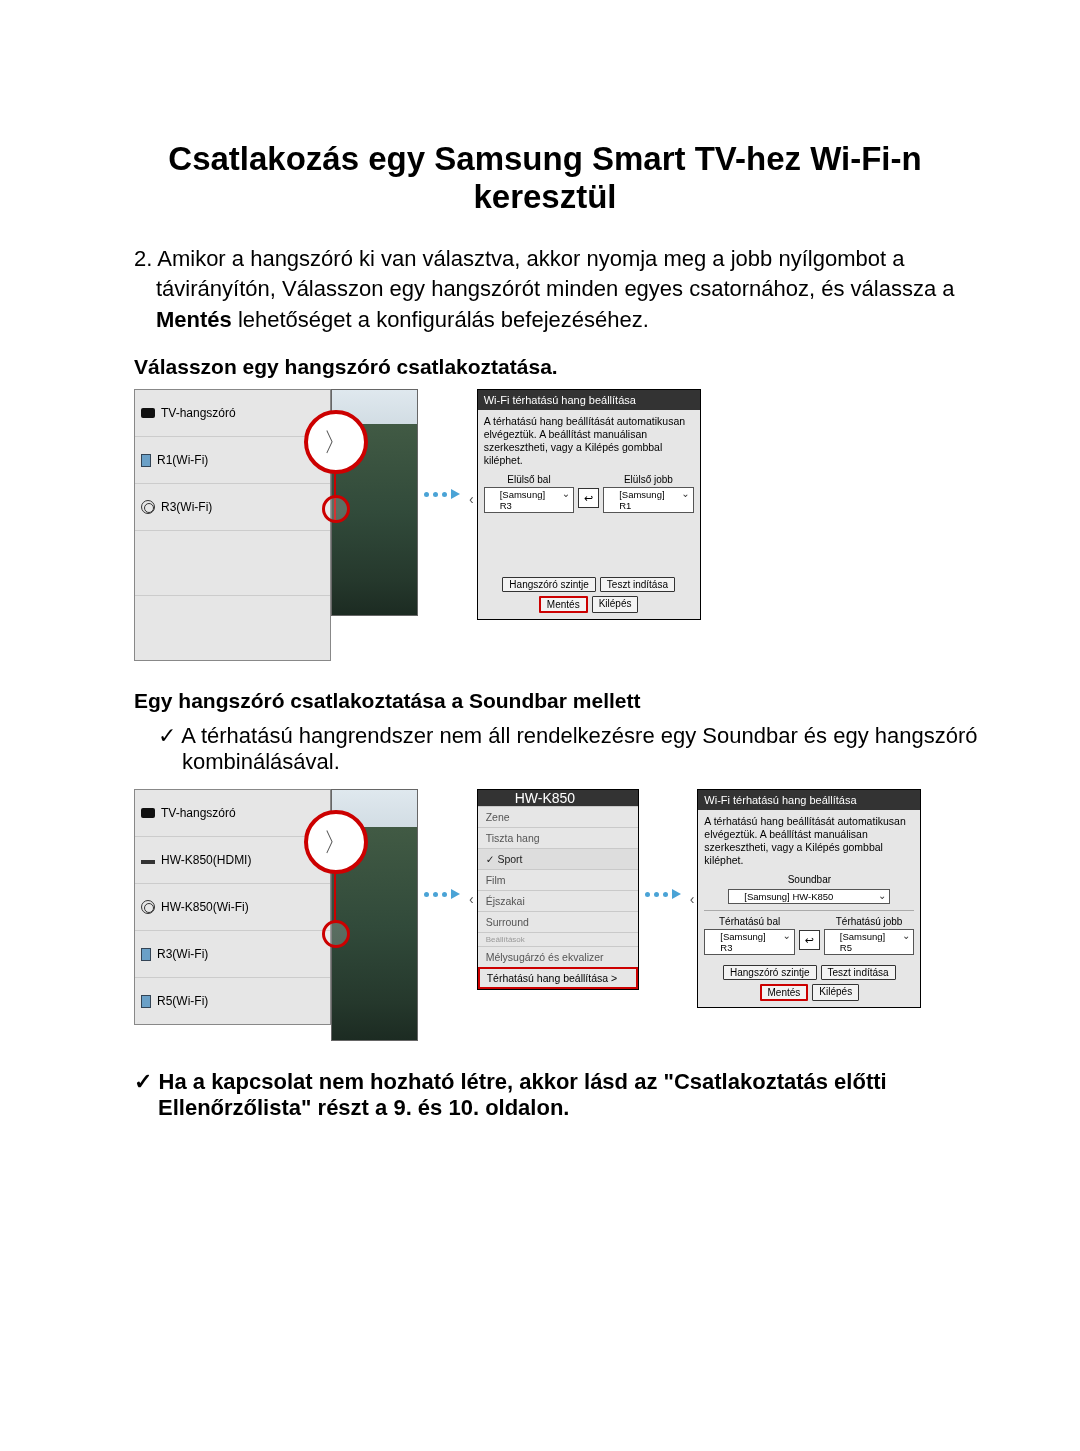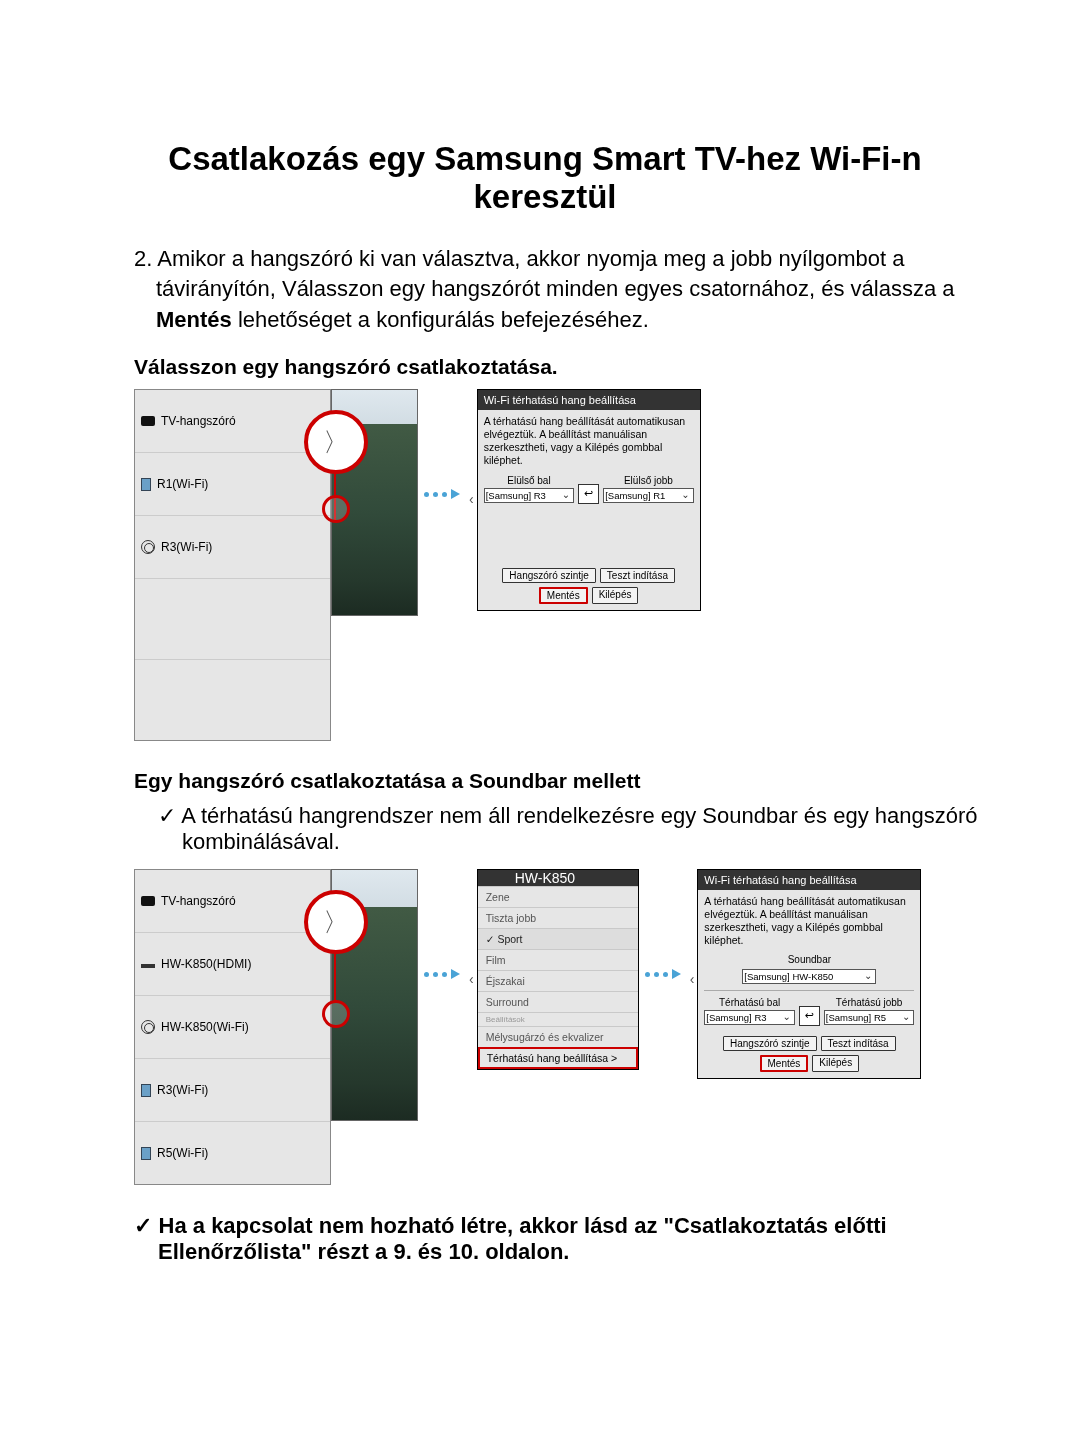--- a/index.html
+++ b/index.html
@@ -53,21 +53,21 @@
   }
   .panel-list {
     width: 195px;
     border: 1px solid #888;
     background: #e6e6e6;
     font-size: 12px;
   }
   .panel-list .row {
     display: flex;
     align-items: center;
-    padding: 24px 6px;
+    padding: 16px 6px;
     gap: 6px;
     border-bottom: 1px solid #ccc;
   }
   .panel-list .row:last-child { border-bottom: none; }
   .ic-tv { width: 14px; height: 10px; background:#111; border-radius:2px; display:inline-block;}
   .ic-sp { width: 8px; height: 11px; background:#6aa0c7; border:1px solid #345; display:inline-block;}
   .ic-sb { width: 14px; height: 4px; background:#333; display:inline-block; margin-top:3px;}
   .ic-round { width:12px;height:12px;border:1px solid #333;border-radius:50%;position:relative;display:inline-block;}
   .ic-round::after{content:"";position:absolute;left:2px;top:2px;width:8px;height:8px;border:1px solid #333;border-radius:50%;}
   .panel-list .empty { height: 32px; }
@@ -128,21 +128,21 @@
   }
   .popup .ptitle {
     background:#333;color:#fff;padding:4px 6px;font-size:11px;
   }
   .popup .pbody { padding:5px 6px 6px 6px; }
   .popup .pdesc { font-size:10.5px; line-height:1.25; margin-bottom:6px;}
   .chrow { display:flex; gap:4px; align-items:center; font-size:10px;}
   .chrow .col { width:50%; }
   .chrow .lbl { text-align:center; font-size:10px; margin-bottom:2px;}
   .sel {
-    border:1px solid #555; background:#fff; padding:1px 1px; font-size:9.5px;
+    border:1px solid #555; background:#fff; padding:1px 15px; font-size:9.5px;
     position:relative; text-align:left;
   }
   .sel::after{content:"⌄";position:absolute;right:3px;top:0;font-size:10px;color:#333;}
   .swap {
     width:22px;height:18px;border:1px solid #333;display:flex;align-items:center;justify-content:center;
     font-size:11px;background:#fff; align-self:center; margin-top:10px;
   }
   .spacer-fill { height: 60px; }
   .btnrow { display:flex; gap:4px; justify-content:center; margin-top:4px; flex-wrap:wrap;}
   .btn {
@@ -289,21 +289,21 @@
         <span class="tri"></span>
     </div>
     <div class="lt">‹</div>
 
     <div class="menu-popup">
       <div class="mtitle">
         <span class="ic-round"></span>
         <span>HW-K850</span>
       </div>
       <div class="mi">Zene</div>
-      <div class="mi">Tiszta jobb</div>
+      <div class="mi">Tiszta hang</div>
       <div class="mi sel-row emph">Sport</div>
       <div class="mi">Film</div>
       <div class="mi">Éjszakai</div>
       <div class="mi">Surround</div>
       <div class="mi tiny">Beállítások</div>
       <div class="mi">Mélysugárzó és ekvalizer</div>
       <div class="mi hl">Térhatású hang beállítása &gt;</div>
     </div>
 
     <div class="dots-arrow">

